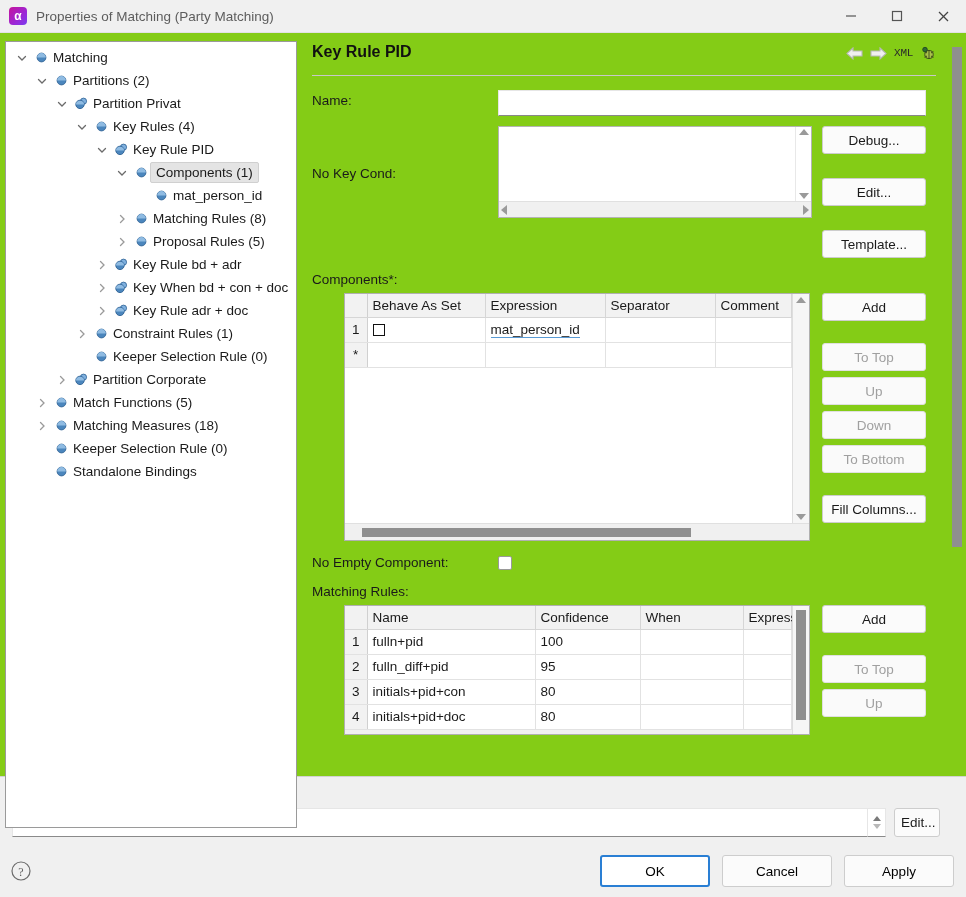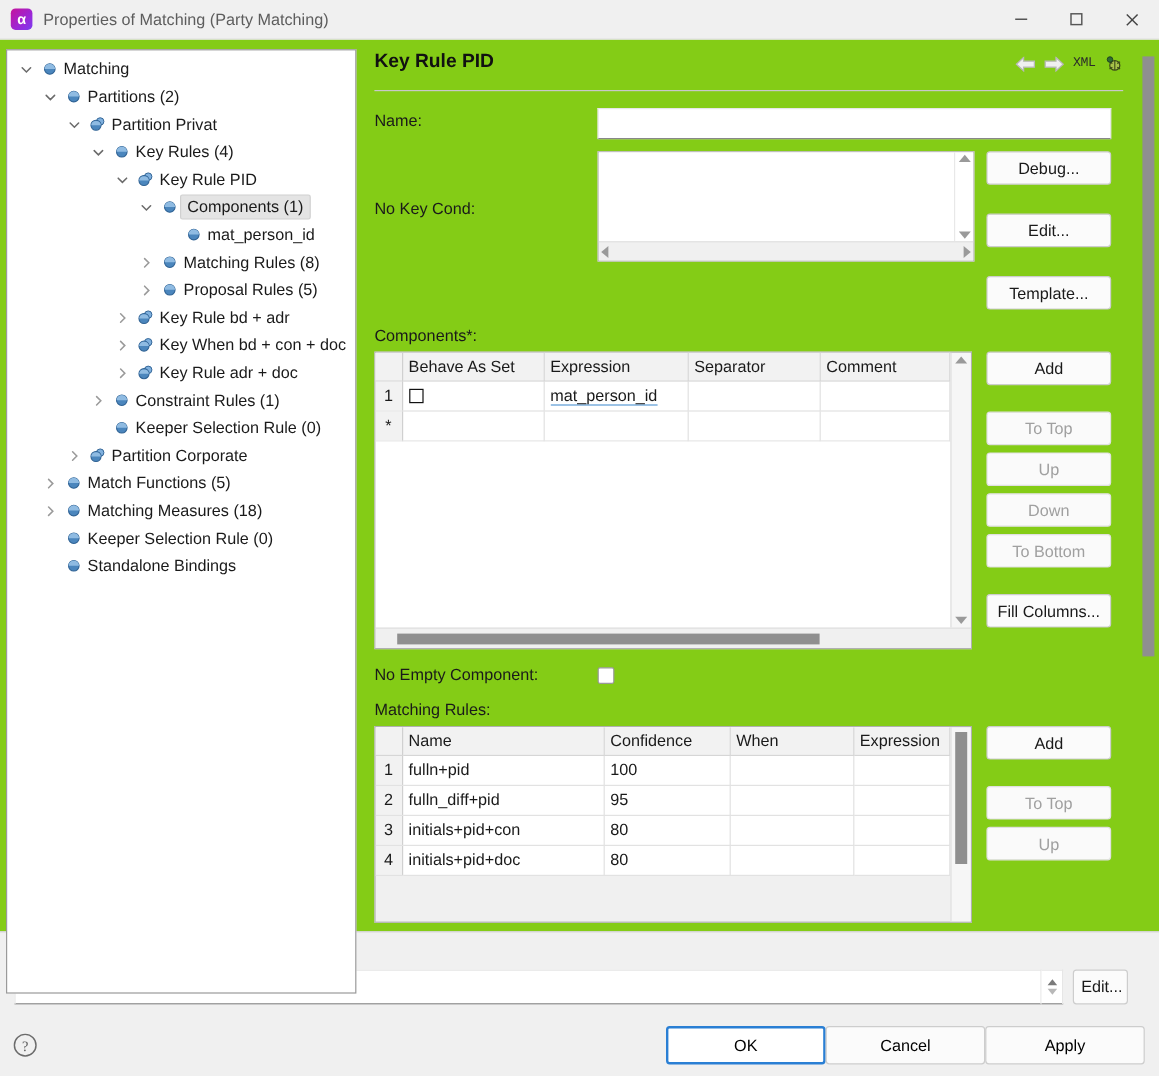--- a/index.html
+++ b/index.html
@@ -231,20 +231,21 @@
 
   
   .tbl-group { display: flex; }
   .tbl-outer {
     flex: 1 1 auto;
     border: 1px solid #b0b0b0;
     background: #f0f0f0;
     display: flex;
     flex-direction: column;
     min-width: 0;
+    margin-left: 32px;
   }
   .tbl-area { display: flex; flex: 1 1 auto; min-height: 0; }
   .tbl-scrollcol {
     width: 17px; flex: 0 0 17px;
     background: #f6f6f6;
     border-left: 1px solid #dedede;
     display: flex; flex-direction: column; justify-content: space-between;
     align-items: center;
     padding: 3px 0;
   }
@@ -349,22 +350,22 @@
   .footer {
     flex: 0 0 52px;
     height: 52px;
     display: flex; align-items: center;
     padding: 0 12px 0 10px;
     background: #f0f0f0;
   }
   .help-icon { width: 22px; height: 22px; flex: 0 0 22px; color: #5b5b5b; }
   .footer-spacer { flex: 1 1 auto; }
   .fbtn {
-    height: 32px; width: 133px;
-    margin-left: 0;
+    height: 32px; width: 110px;
+    margin-left: 12px;
     background: #fbfbfb;
     border: 1px solid #cdcdcd;
     border-radius: 3px;
     font-family: "Liberation Sans", sans-serif;
     font-size: 13.5px;
   }
   .fbtn.primary { border: 2px solid #2a7fd4; background: #fff; }
 
   
   .main-vscroll {
@@ -797,21 +798,21 @@
                 </div>
             </div>
 
             <div class="chkrow">
               <div class="lbl2">No Empty Component:</div>
               <span class="sqchk"></span>
             </div>
 
             <div class="seclbl">Matching Rules:</div>
             <div class="tbl-group">
-              <div class="tbl-outer" style="height:164px;overflow:hidden;">
+              <div class="tbl-outer" style="height:130px;overflow:hidden;">
                 <div class="tbl-area">
                   <div style="flex:1 1 auto;min-width:0;">
                     <table class="grid" id="mr-table">
                         <thead>
                           <tr>
                             <th class="rowhdr"></th>
                             <th style="width: 168px;">Name</th>
                             <th style="width: 105px;">Confidence</th>
                             <th style="width: 103px;">When</th>
                             <th style="width: auto;">Expression</th>

